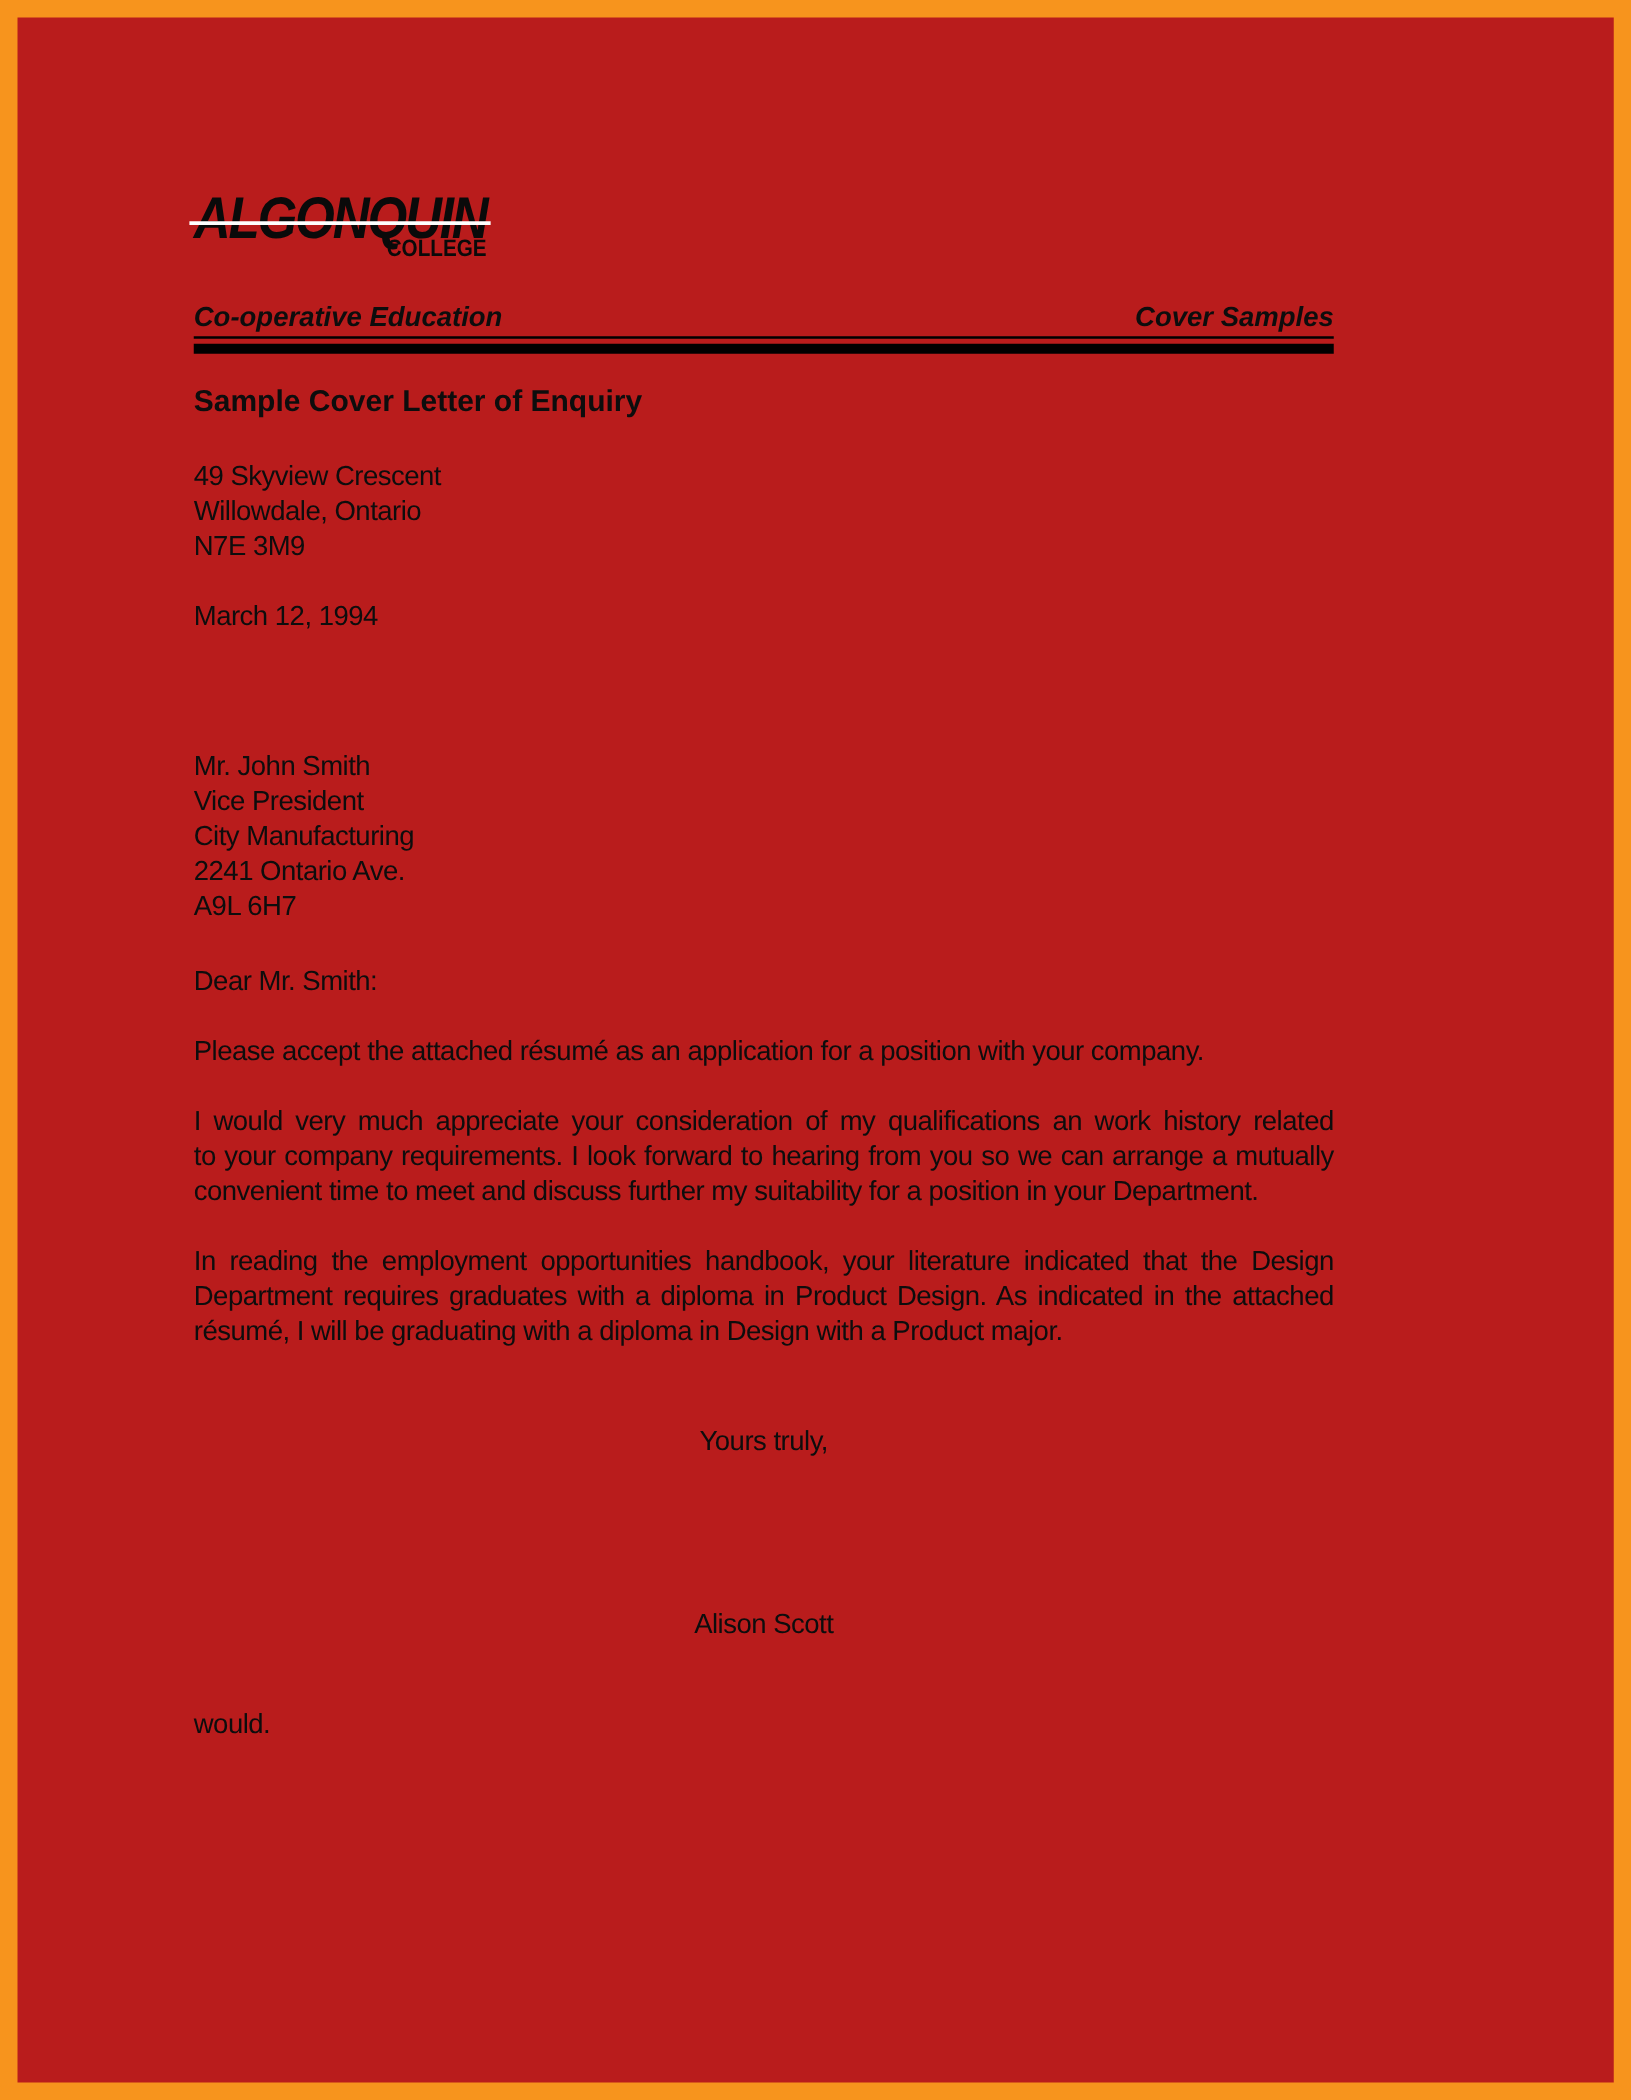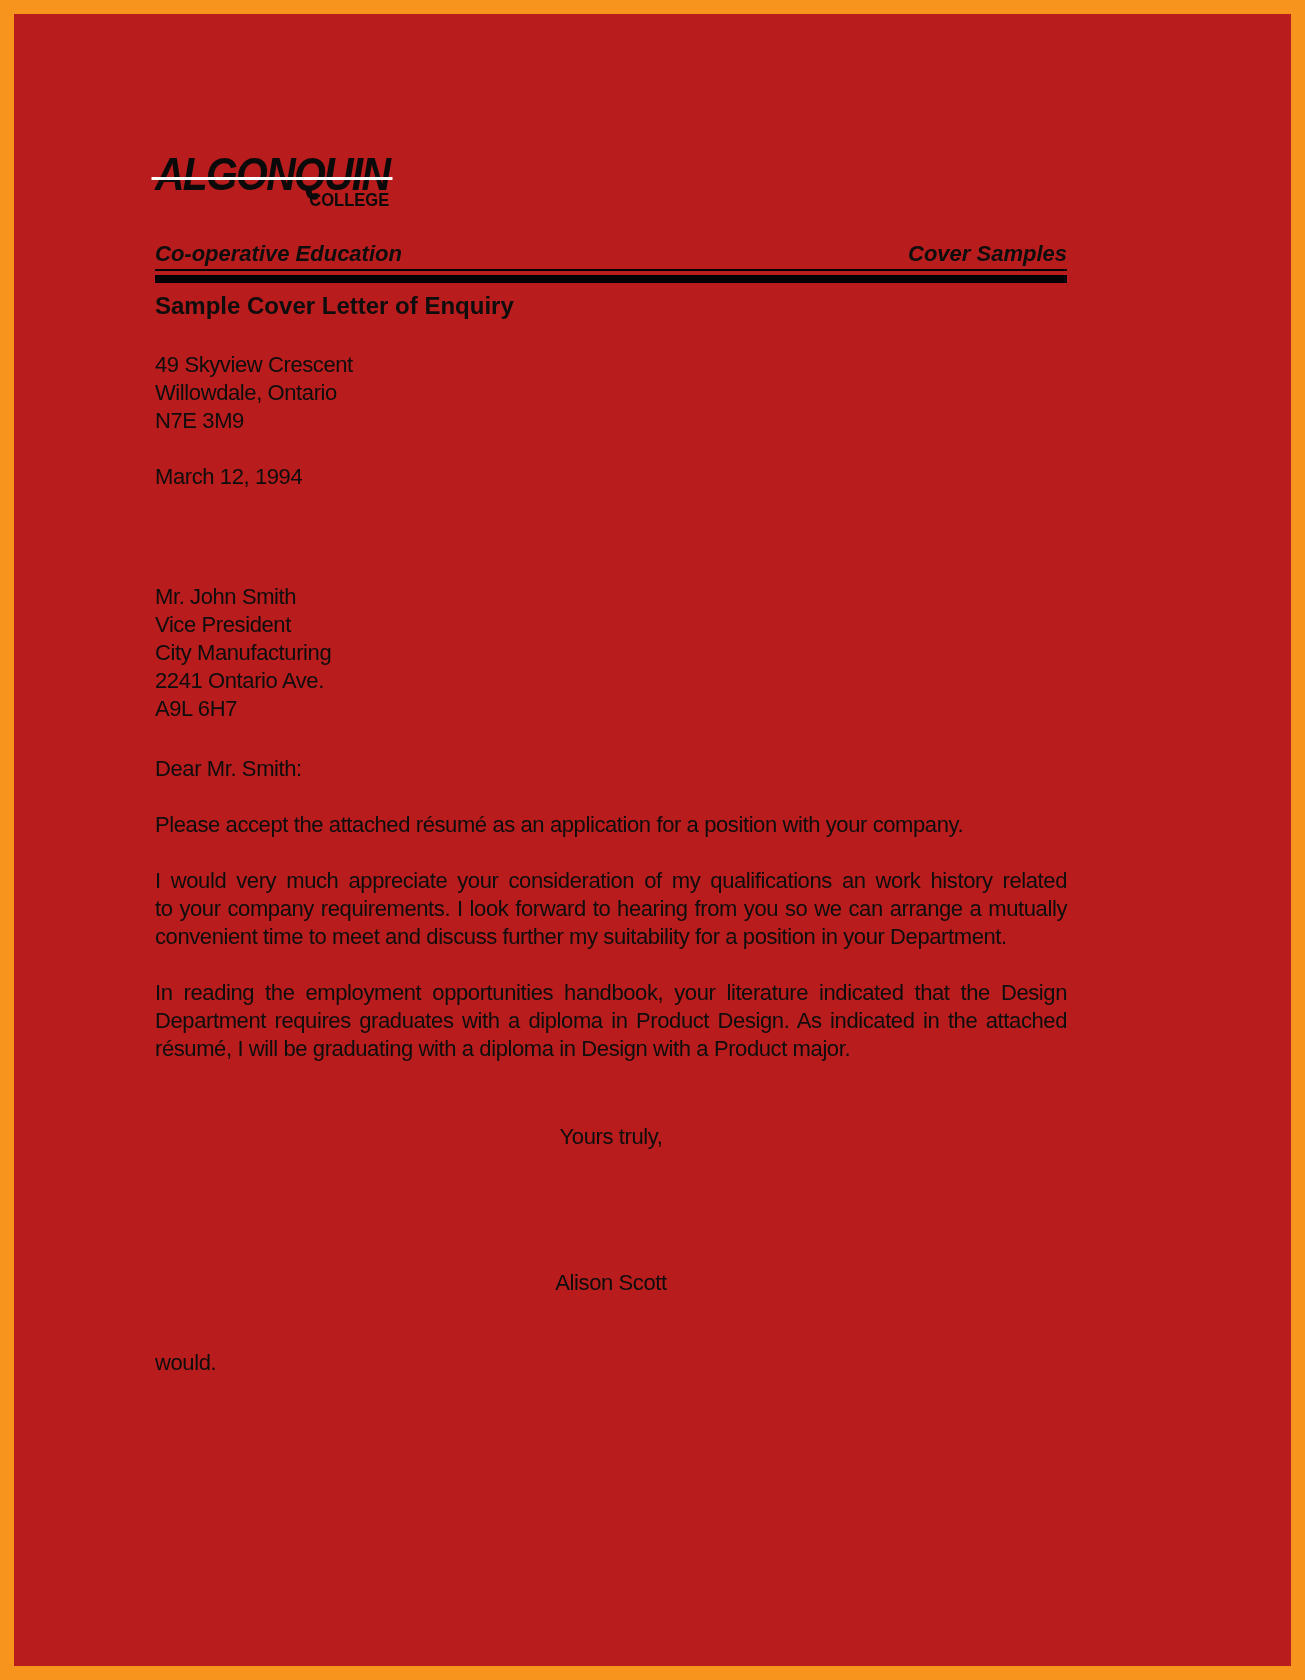--- a/index.html
+++ b/index.html
@@ -68,21 +68,21 @@
     font-size: 22px;
     line-height: 28px;
     font-weight: bold;
     font-style: italic;
   }
   .thin-rule  { margin-top: 1px; height: 2px; background: #000; }
   .thick-rule { margin-top: 4px; height: 8px; background: #000; }
 
   
   .doc-title {
-    margin-top: 8px;
+    margin-top: 24px;
     font-size: 24px;
     line-height: 30px;
     font-weight: bold;
   }
   .body-text { font-size: 22px; line-height: 28px; letter-spacing: -0.4px; }
 
   .sender-block { margin-top: 30px; text-align: left; }
   .date-line    { margin-top: 28px; text-align: left; }
   .recipient-block { margin-top: 92px; }
   .salutation   { margin-top: 32px; }

